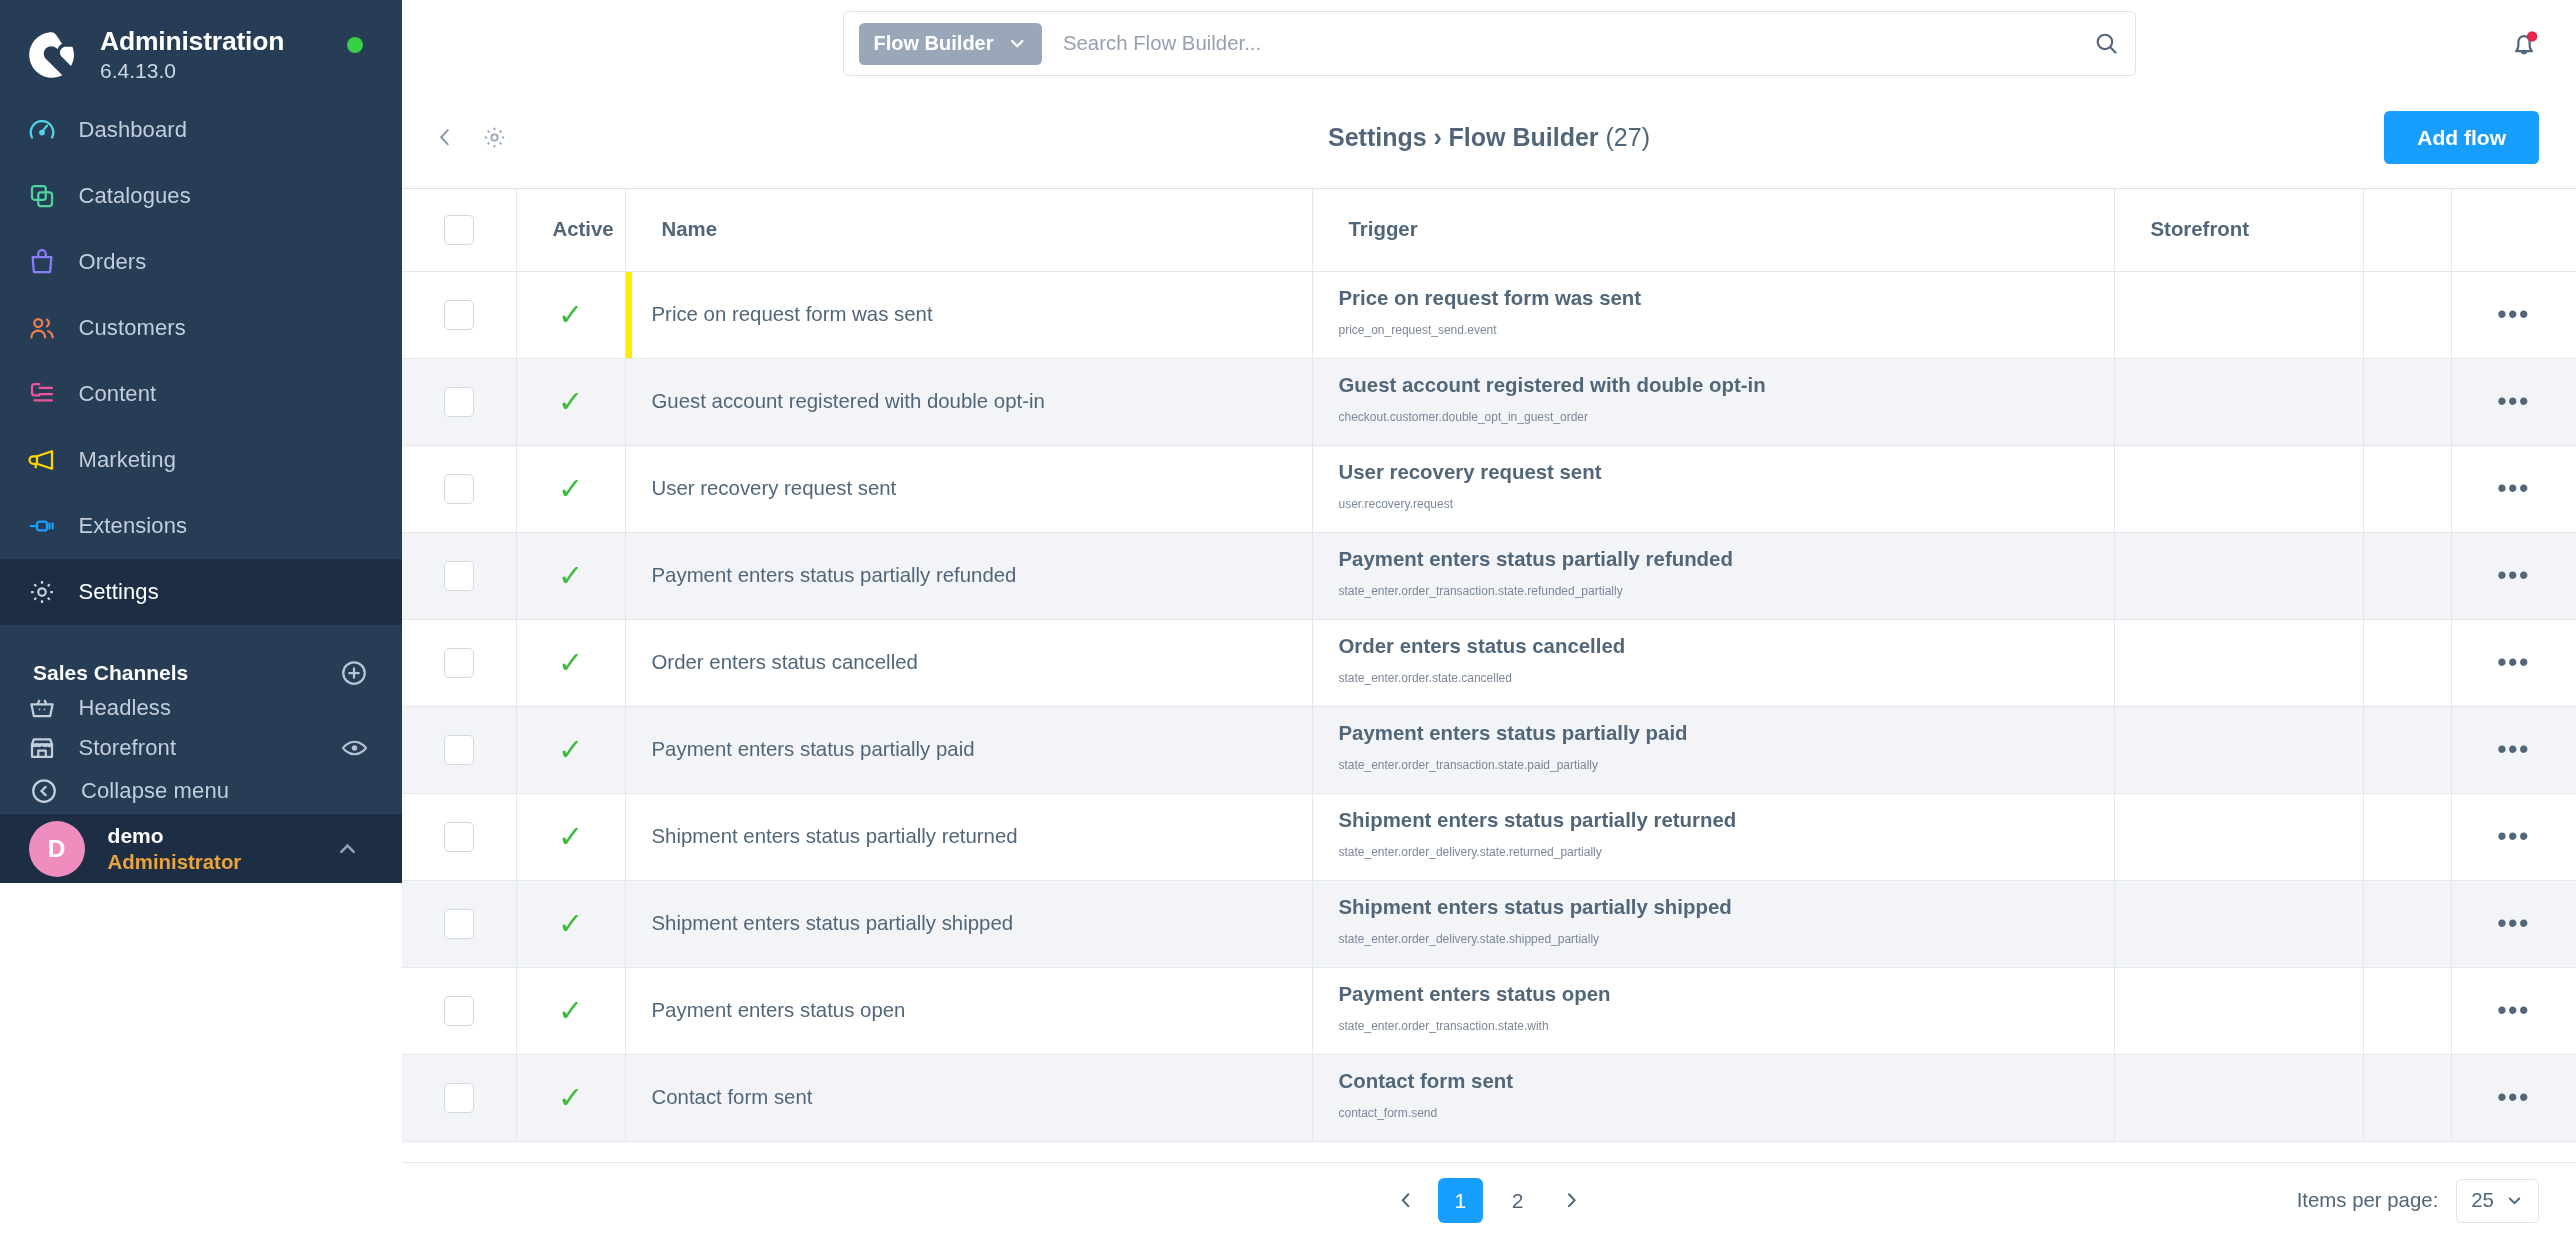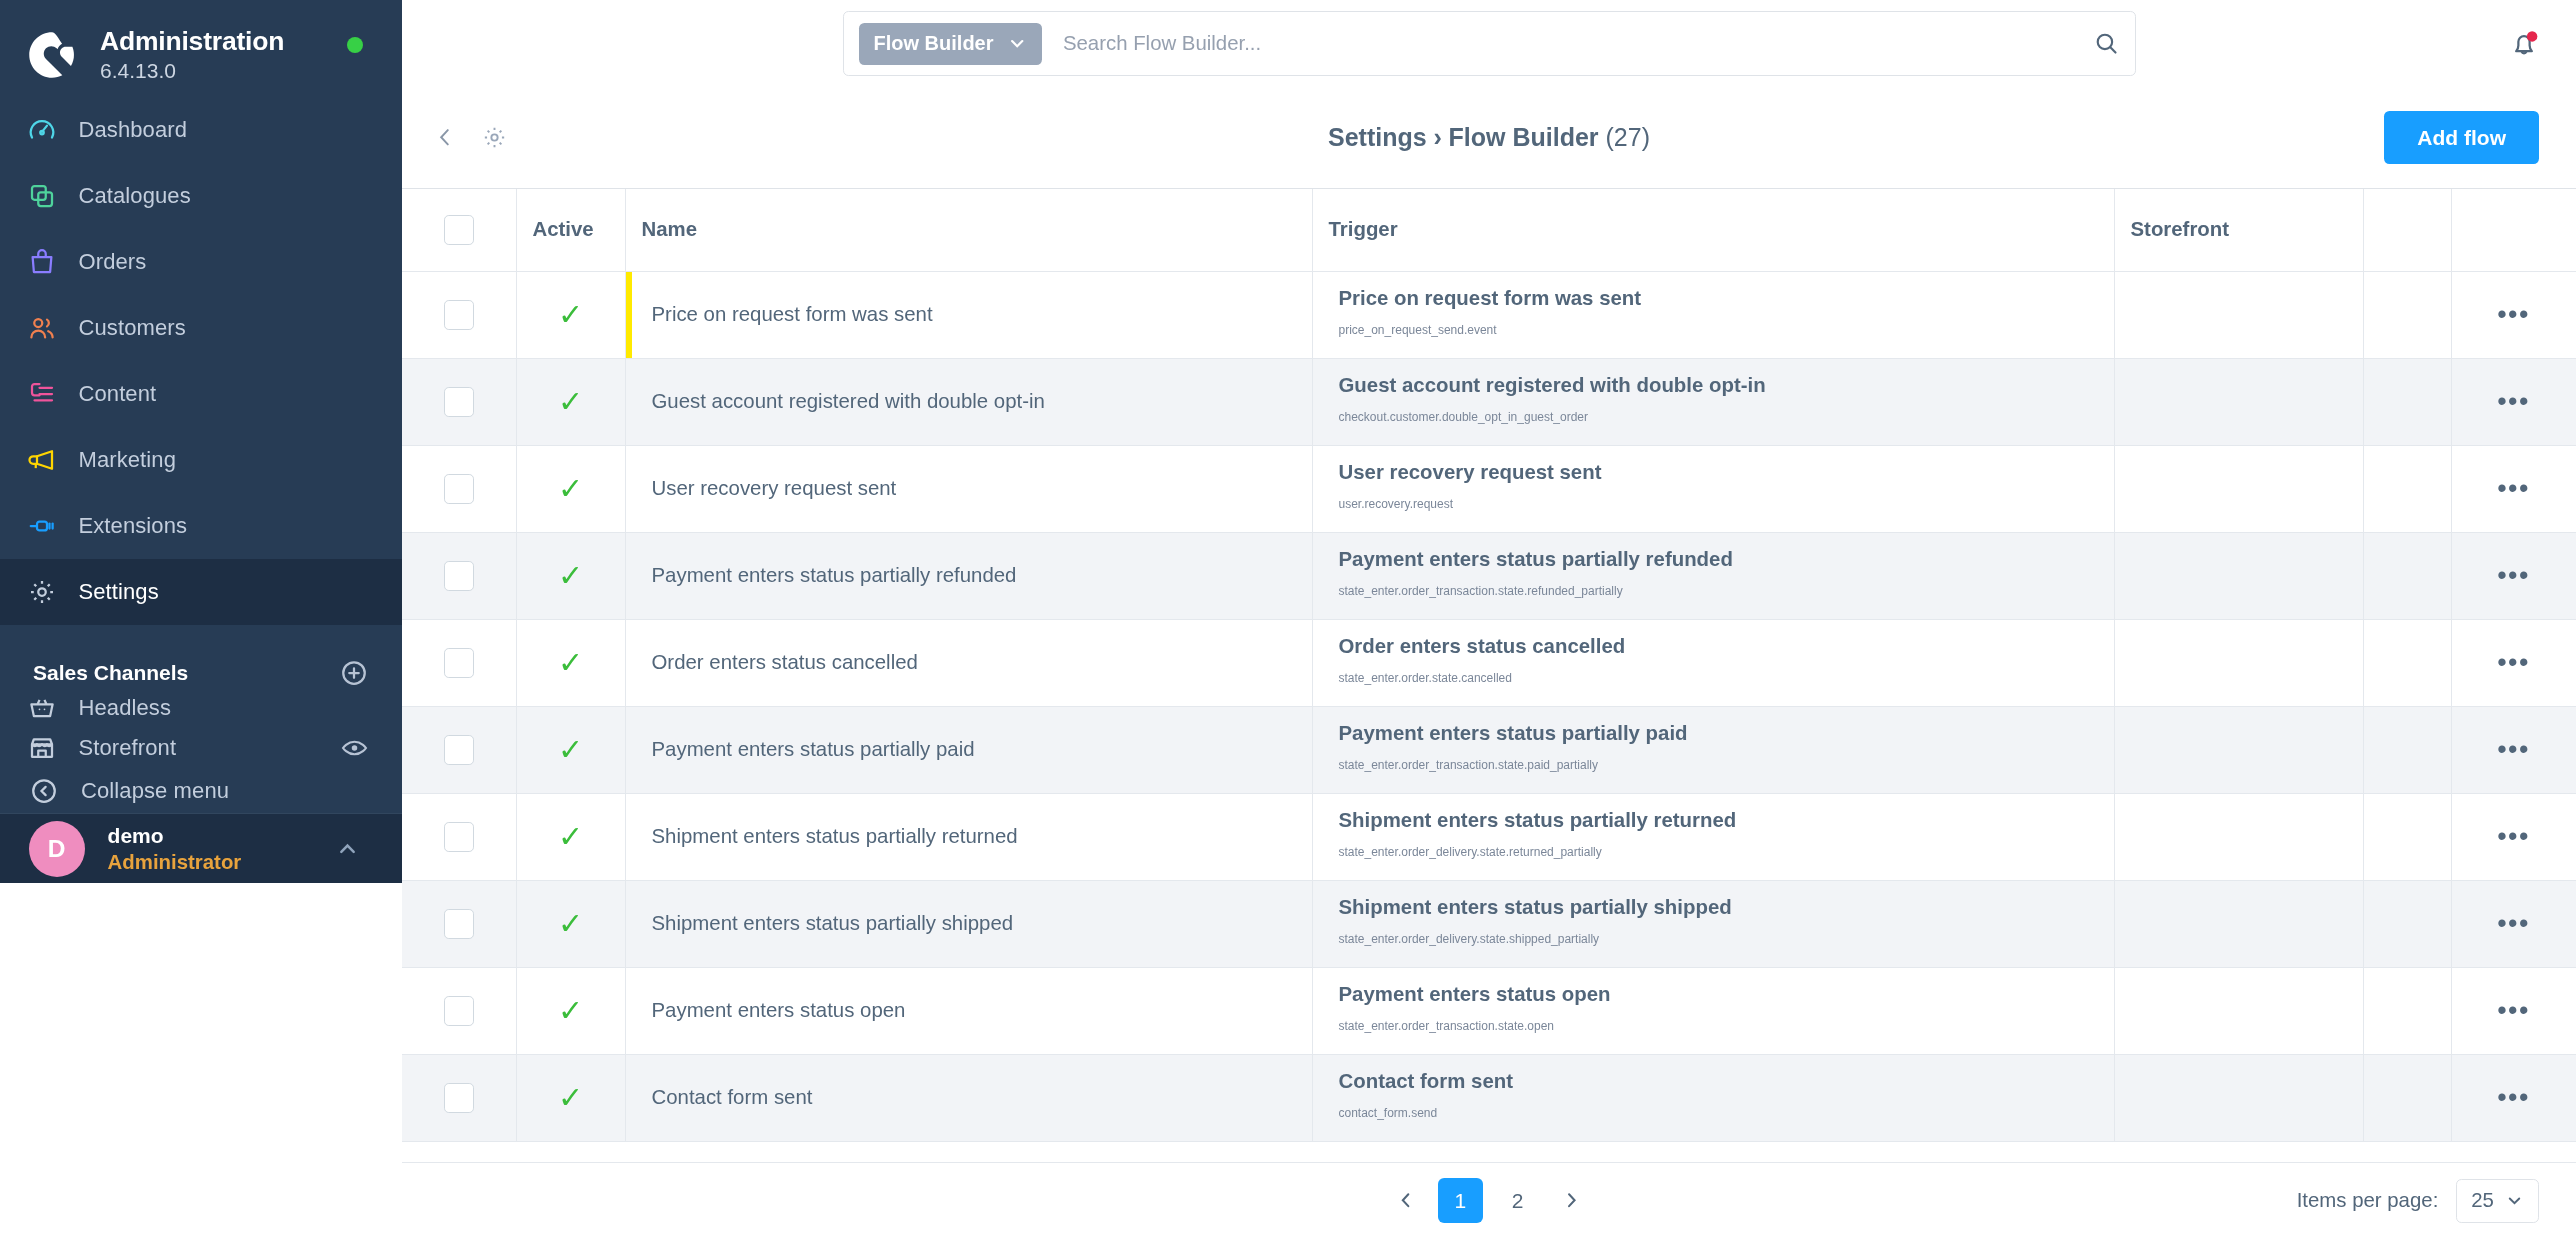--- a/index.html
+++ b/index.html
@@ -112,21 +112,21 @@
   table.grid { width: 100%; border-collapse: collapse; table-layout: fixed; }
   table.grid th, table.grid td { border-right: 0.7px solid #e4e8ed; border-bottom: 0.7px solid #e4e8ed; text-align: left; }
   th.c-check, td.c-check { width: 114px; }
   th.c-active, td.c-active { width: 109px; }
   th.c-name, td.c-name { width: 687px; }
   th.c-trigger, td.c-trigger { width: 802px; }
   th.c-desc, td.c-desc { width: 249px; }
   th.c-x1, td.c-x1 { width: 88px; }
   th.c-x2, td.c-x2 { width: 125px; border-right: 0; }
 
-  thead th { height: 82px; font-size: 20.4px; font-weight: bold; color: #52667a; padding-left: 16px; vertical-align: middle; background:#fff; }
+  thead th { height: 82px; font-size: 20.4px; font-weight: bold; color: #52667a; padding-left: 36px; vertical-align: middle; background:#fff; }
   thead th.c-check { padding-left: 0; }
   .chk {
     width: 30px; height: 30px; border: 1.4px solid #d1d9e0; border-radius: 4.8px; background: #fff;
     display: block; margin: 0 auto; cursor: pointer;
   }
   tbody tr { height: 87px; }
   tbody tr.odd { background: #ffffff; }
   tbody tr.even { background: #f2f4f7; }
   td { vertical-align: middle; padding-left: 26px; }
   td.c-check { padding-left: 0; }
@@ -546,21 +546,21 @@
             <tr class="odd">
               <td class="c-check">
                 <span class="chk"></span>
               </td>
               <td class="c-active">
                 <span class="tick">✓</span>
               </td>
               <td class="c-name"><span>Payment enters status open</span></td>
               <td class="c-trigger">
                 <div class="trg-title">Payment enters status open</div>
-                <div class="trg-tech">state_enter.order_transaction.state.open</div>
+                <div class="trg-tech">state_enter.order_transaction.state.with</div>
               </td>
               <td class="c-desc"></td>
               <td class="c-x1"></td>
               <td class="c-x2">
                 <div class="dots">•••</div>
               </td>
             </tr>
             <tr class="even">
               <td class="c-check">
                 <span class="chk"></span>

